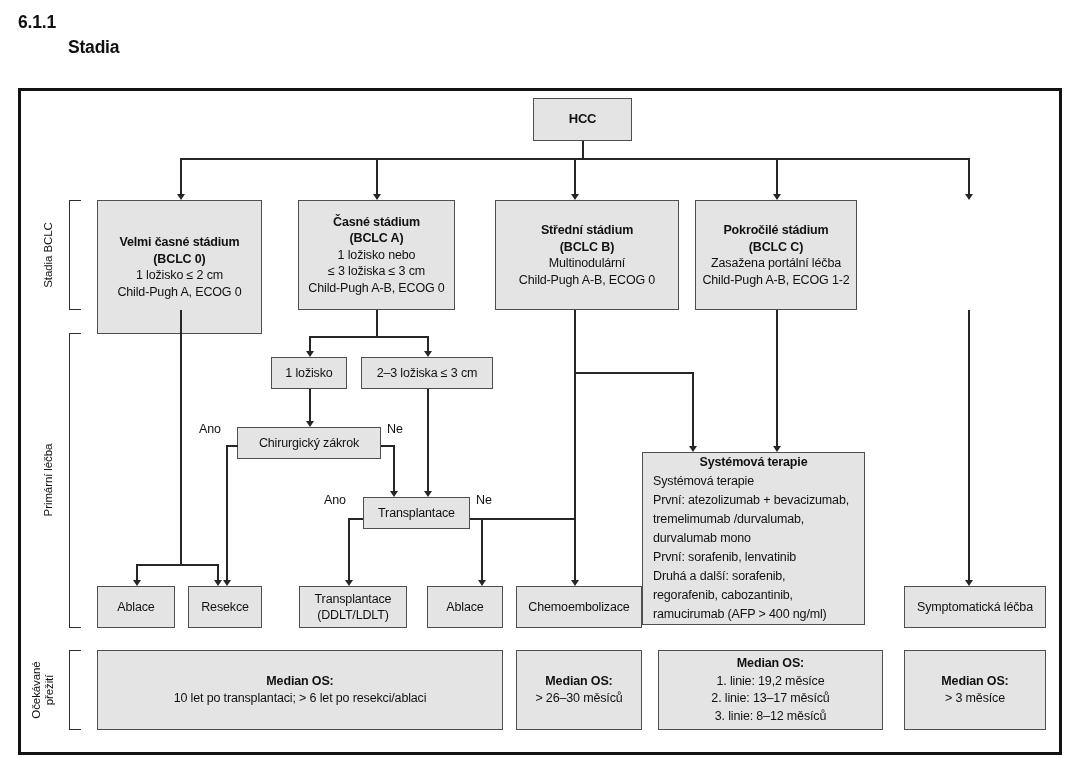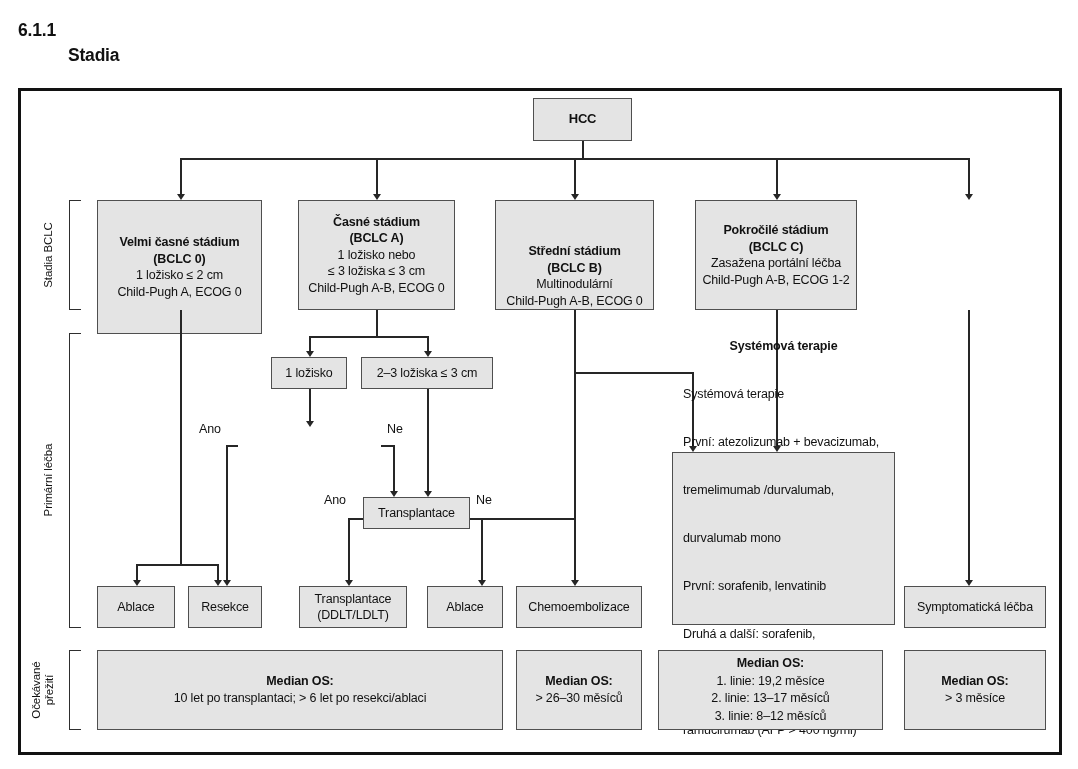--- a/index.html
+++ b/index.html
@@ -2,21 +2,21 @@
 <html style="--box-fill: #e4e4e4; --box-border: #4f4f4f; --line: #262626; --text: #111111; --frame: #121212;"><head>
 <meta charset="utf-8">
 <style>
   html,body{margin:0;padding:0;}
   body{
     width:1078px;height:769px;background:#ffffff;position:relative;
     font-family:"Liberation Sans",sans-serif;color:var(--text,#111);
     overflow:hidden;
   }
   .hdr{position:absolute;left:18px;top:10px;width:1040px;display:grid;grid-template-columns:50px 1fr;
-       font-size:17.5px;font-weight:bold;line-height:25px;letter-spacing:-0.2px;margin-top:8px;}
+       font-size:17.5px;font-weight:bold;line-height:25px;letter-spacing:-0.2px;}
   .frame{position:absolute;left:18px;top:88px;width:1044px;height:667px;
          border:3px solid var(--frame,#121212);box-sizing:border-box;}
   .box{position:absolute;background:var(--box-fill,#e4e4e4);border:1.5px solid var(--box-border,#4f4f4f);
        box-sizing:border-box;display:flex;flex-direction:column;justify-content:center;align-items:center;
        text-align:center;font-size:12.5px;line-height:16.5px;letter-spacing:-0.15px;}
   .bt{font-weight:bold;}
   .vline{position:absolute;width:1.5px;background:var(--line,#262626);}
   .hline{position:absolute;height:1.5px;background:var(--line,#262626);}
   .ah{position:absolute;width:0;height:0;border-left:4px solid transparent;border-right:4px solid transparent;
       border-top:6.5px solid var(--line,#262626);}
@@ -67,21 +67,21 @@
     <div>Child-Pugh A, ECOG 0</div>
     <div></div>
   </div>
   <div class="box" style="left:277px;top:109px;width:157px;height:110px;">
     <div class="bt">Časné stádium</div>
     <div class="bt">(BCLC A)</div>
     <div>1 ložisko nebo</div>
     <div>≤ 3 ložiska ≤ 3 cm</div>
     <div>Child-Pugh A-B, ECOG 0</div>
   </div>
-  <div class="box" style="left:474px;top:109px;width:159px;height:110px;justify-content:flex-end;">
+  <div class="box" style="left:474px;top:109px;width:184px;height:110px;">
     <div class="bt">Střední stádium</div>
     <div class="bt">(BCLC B)</div>
     <div>Multinodulární</div>
     <div>Child-Pugh A-B, ECOG 0</div>
     <div></div>
   </div>
   <div class="box" style="left:674px;top:109px;width:162px;height:110px;">
     <div class="bt">Pokročilé stádium</div>
     <div class="bt">(BCLC C)</div>
     <div>Zasažena portální léčba</div>
@@ -106,20 +106,23 @@
   <div class="box" style="left:250px;top:266px;width:76px;height:32px;">
     <div>1 ložisko</div>
   </div>
   <div class="box" style="left:340px;top:266px;width:132px;height:32px;">
     <div>2–3 ložiska ≤ 3 cm</div>
   </div>
 
   <div class="vline" style="left:288px;top:298px;height:33px;"></div>
   <div class="ah" style="left:285px;top:330px;"></div>
 
+  <div class="box" style="left:216px;top:336px;width:144px;height:32px;">
+    <div>Chirurgický zákrok</div>
+  </div>
   <div class="lbl" style="left:178px;top:331px;">Ano</div>
   <div class="lbl" style="left:366px;top:331px;">Ne</div>
 
   <div class="hline" style="left:205px;top:354px;width:12px;"></div>
   <div class="vline" style="left:205px;top:354px;height:136px;"></div>
   <div class="ah" style="left:202px;top:489px;"></div>
 
   <div class="hline" style="left:360px;top:354px;width:13px;"></div>
   <div class="vline" style="left:372px;top:354px;height:47px;"></div>
   <div class="ah" style="left:369px;top:400px;"></div>
@@ -143,21 +146,21 @@
 
   <div class="vline" style="left:553px;top:219px;height:271px;"></div>
   <div class="ah" style="left:550px;top:489px;"></div>
   <div class="hline" style="left:553px;top:281px;width:120px;"></div>
   <div class="vline" style="left:671px;top:281px;height:75px;"></div>
   <div class="ah" style="left:668px;top:355px;"></div>
 
   <div class="vline" style="left:755px;top:219px;height:137px;"></div>
   <div class="ah" style="left:752px;top:355px;"></div>
 
-  <div class="box sysbox" style="left:651px;top:361px;width:223px;height:173px;gap:29px;">
+  <div class="box sysbox" style="left:621px;top:361px;width:223px;height:173px;">
     <div class="bt">Systémová terapie</div>
     <div>Systémová terapie</div>
     <div>První: atezolizumab + bevacizumab,</div>
     <div>tremelimumab /durvalumab,</div>
     <div>durvalumab mono</div>
     <div>První: sorafenib, lenvatinib</div>
     <div>Druhá a další: sorafenib,</div>
     <div>regorafenib, cabozantinib,</div>
     <div>ramucirumab (AFP &gt; 400 ng/ml)</div>
   </div>

